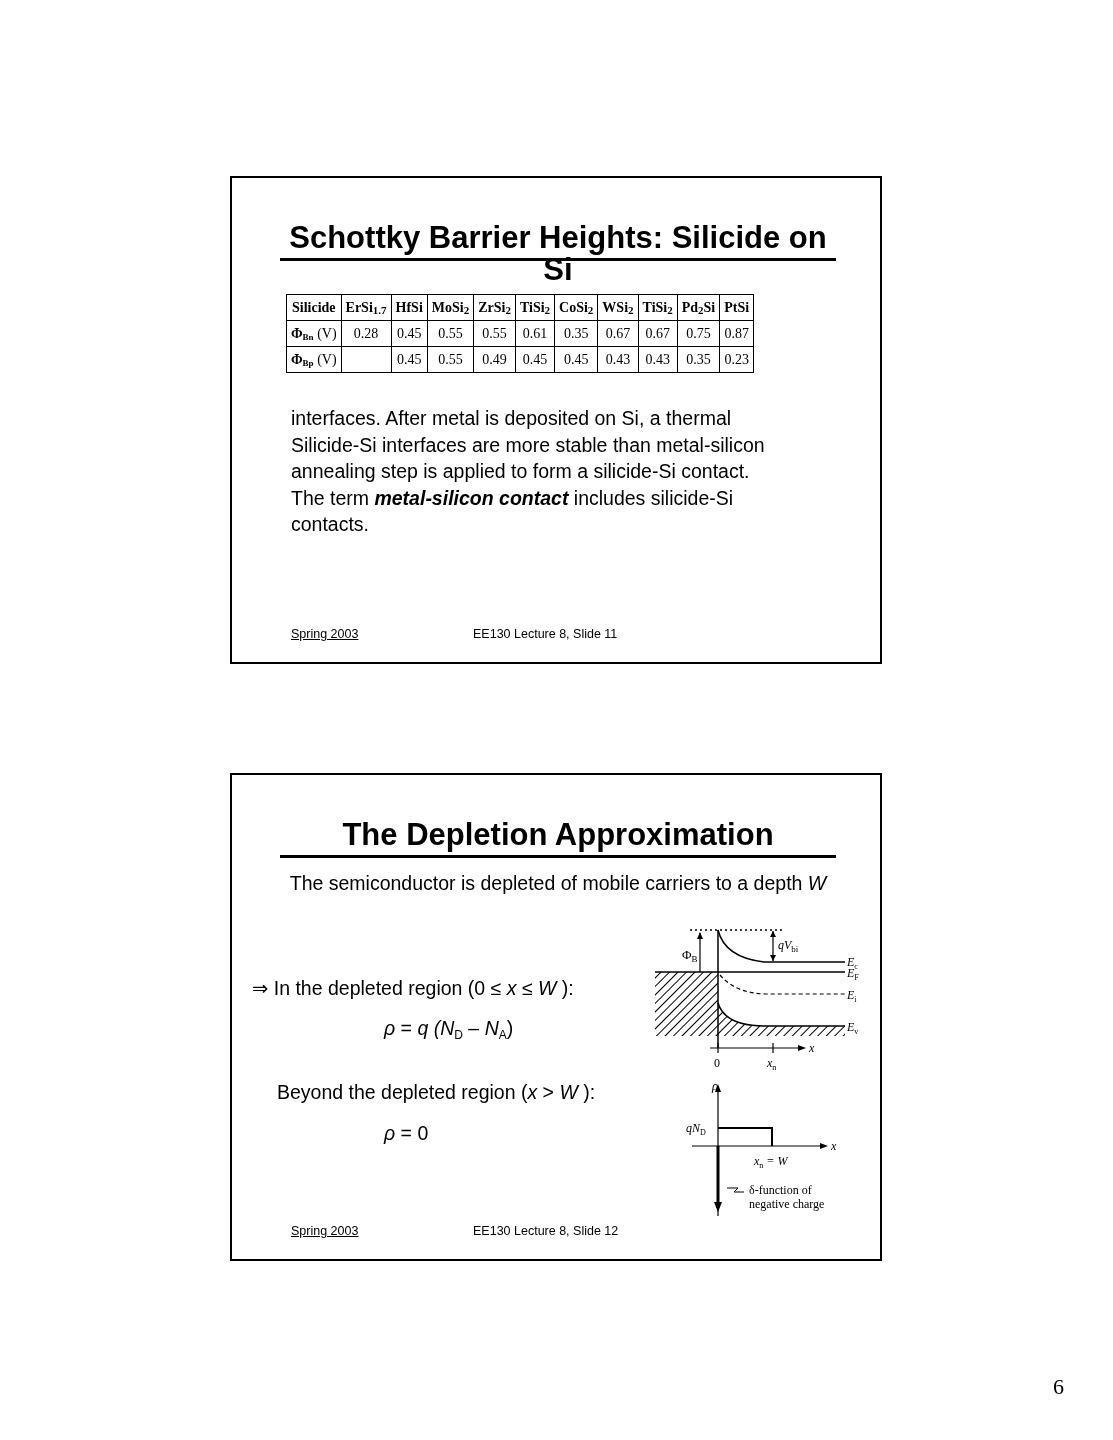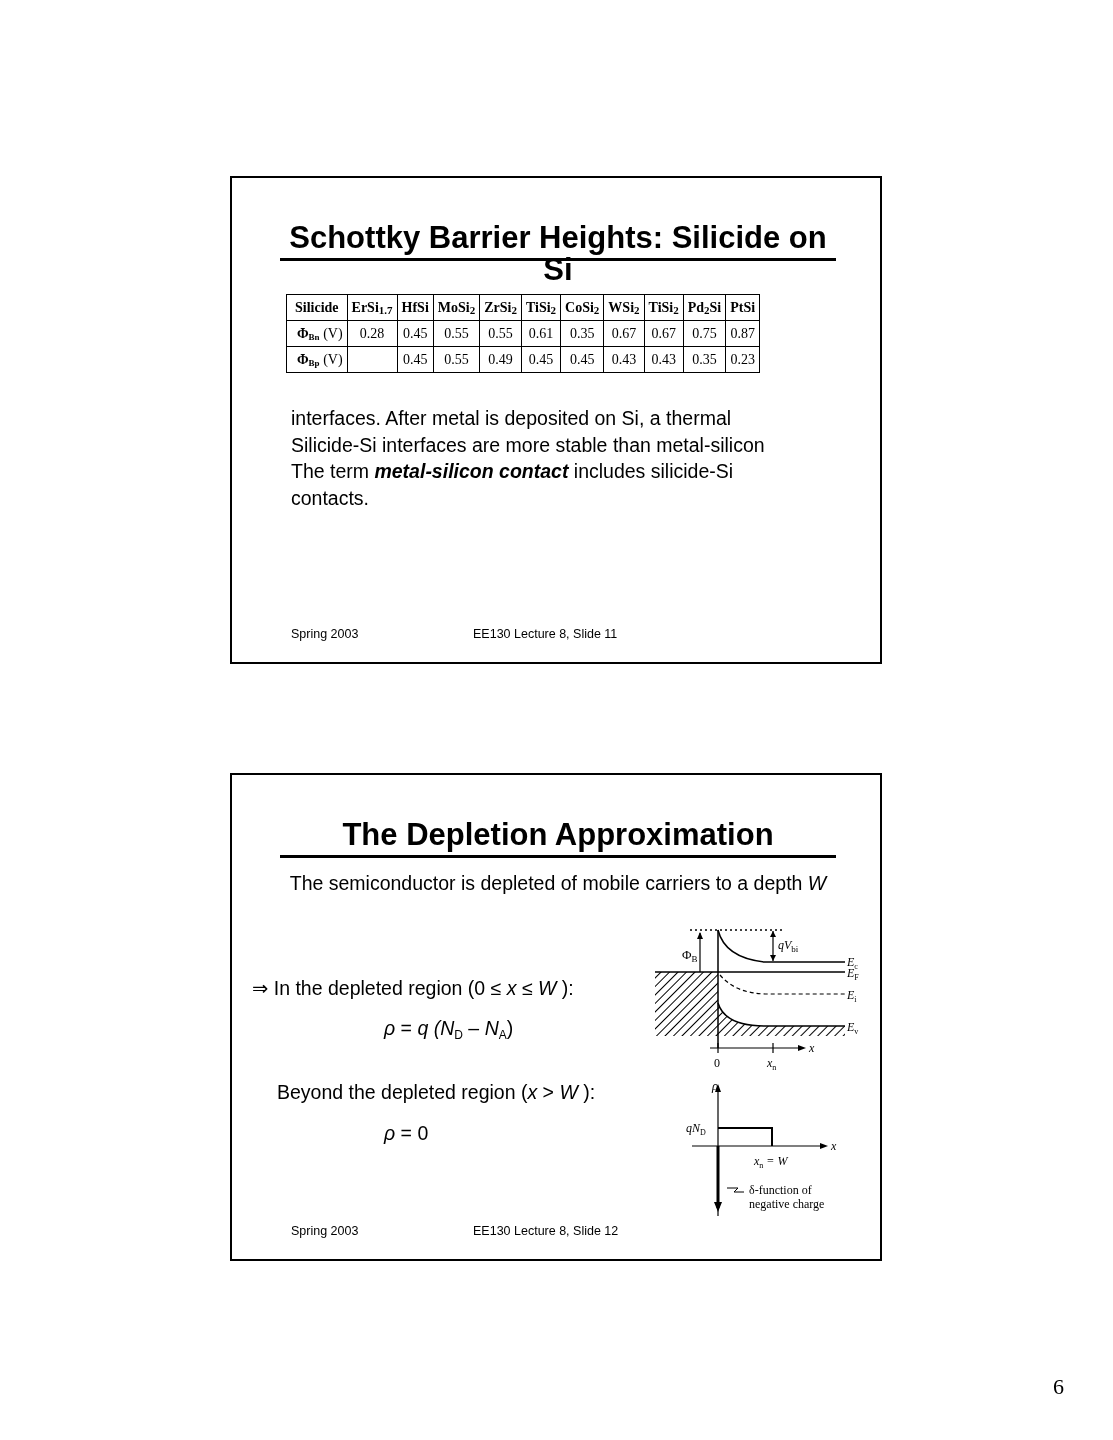--- a/index.html
+++ b/index.html
@@ -3,28 +3,28 @@
 <meta charset="utf-8">
 <style>
   html, body { margin:0; padding:0; background:#ffffff; }
   body { width:1113px; height:1440px; position:relative; font-family:"Liberation Sans", sans-serif; color:#000; overflow:hidden; }
   .slide { position:absolute; left:230px; width:652px; height:488px; border:2px solid #000; box-sizing:border-box; background:#fff; }
   .slide1 { top:176px; }
   .slide2 { top:773px;padding-left:24px; }
   .title { position:absolute; left:48px; width:556px; text-align:center; font-weight:bold; font-size:31px; line-height:32px; }
   .title-rule { position:absolute; left:48px; width:556px; height:3px; background:#000; }
   .footer { position:absolute; font-size:12.5px; top:449px; }
-  .footer-left { left:59px; }
+  .footer-left { left:59px;text-decoration:underline; }
   .footer-right { left:241px; }
 
   
   table.bh { position:absolute; left:54px; top:116px; border-collapse:collapse; font-family:"Liberation Serif", serif; font-size:14px; }
   table.bh td, table.bh th { border:1.2px solid #000; padding:0 4px; height:25px; text-align:center; white-space:nowrap; }
   table.bh th { font-weight:bold; }
-  table.bh td.rowhead { text-align:center; padding-left:10px; }
+  table.bh td.rowhead { text-align:center; padding-left:4px; }
   table.bh sub { font-size:11px; vertical-align:-2px; }
   .phi { font-weight:bold; }
   .phisub { font-weight:bold; font-size:9px; vertical-align:-2px; }
 
   .para { position:absolute; left:59px; top:227px; width:560px; font-size:19.5px; line-height:26.5px; }
 
   .subtitle { position:absolute; left:0; width:652px; text-align:center; top:97px; font-size:19.5px; }
   .line { position:absolute; font-size:19.5px; white-space:nowrap; }
   .eq { position:absolute; font-size:19.5px; white-space:nowrap; }
   .eq sub { font-size:12px; vertical-align:-4px; }
@@ -80,20 +80,21 @@
       <td>0.43</td>
       <td>0.35</td>
       <td>0.23</td>
     </tr>
   </tbody>
     </table>
 
   <div class="para">
     <div>interfaces.  After metal is deposited on Si, a thermal</div>
     <div>Silicide-Si interfaces are more stable than metal-silicon</div>
+    <div>annealing step is applied to form a silicide-Si contact.</div>
     <div><span>The term </span><b><i>metal-silicon contact</i></b><span> includes silicide-Si</span></div>
     <div>contacts.</div>
   </div>
 
   <div class="footer footer-left">Spring 2003</div>
   <div class="footer footer-right">EE130 Lecture 8, Slide 11</div>
 </div>
 
 <div class="slide slide2">
   <div class="title" style="top:44px;">The Depletion Approximation</div>

